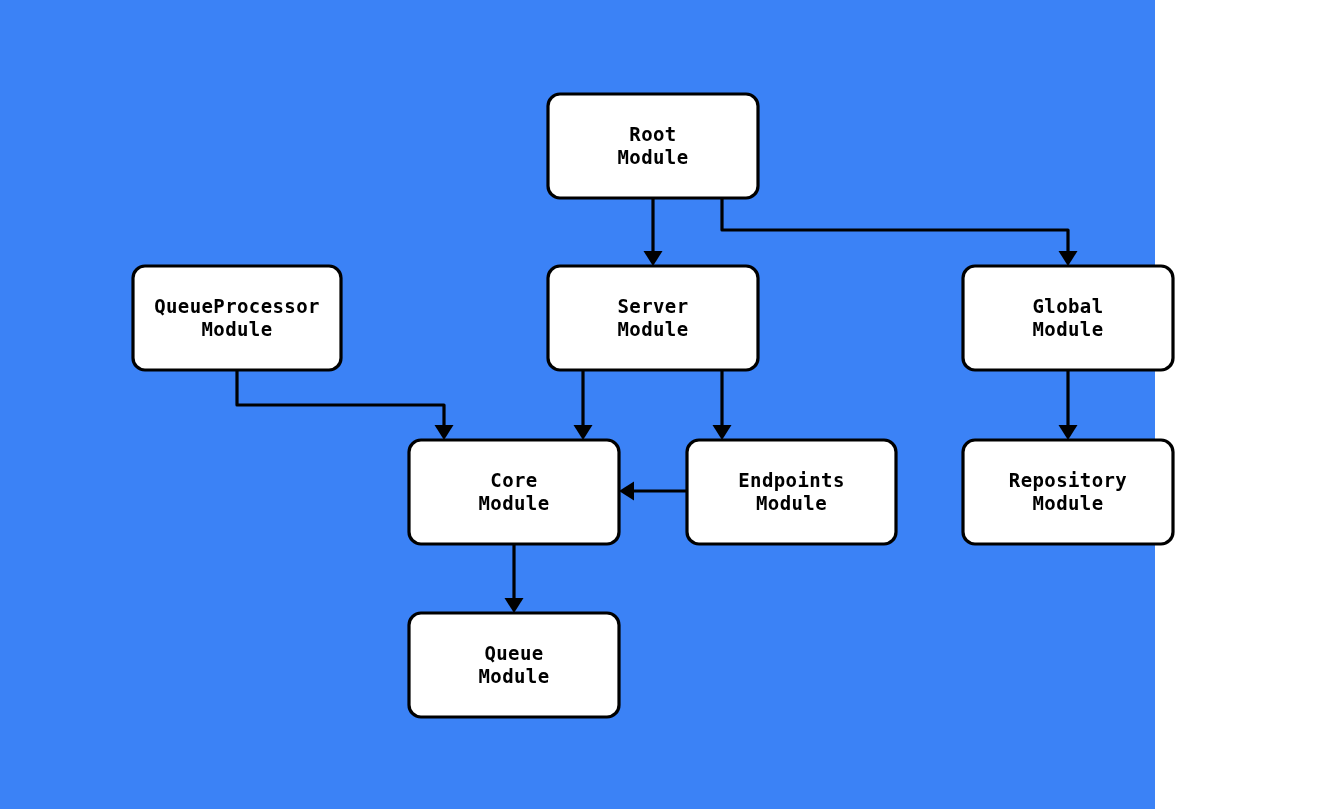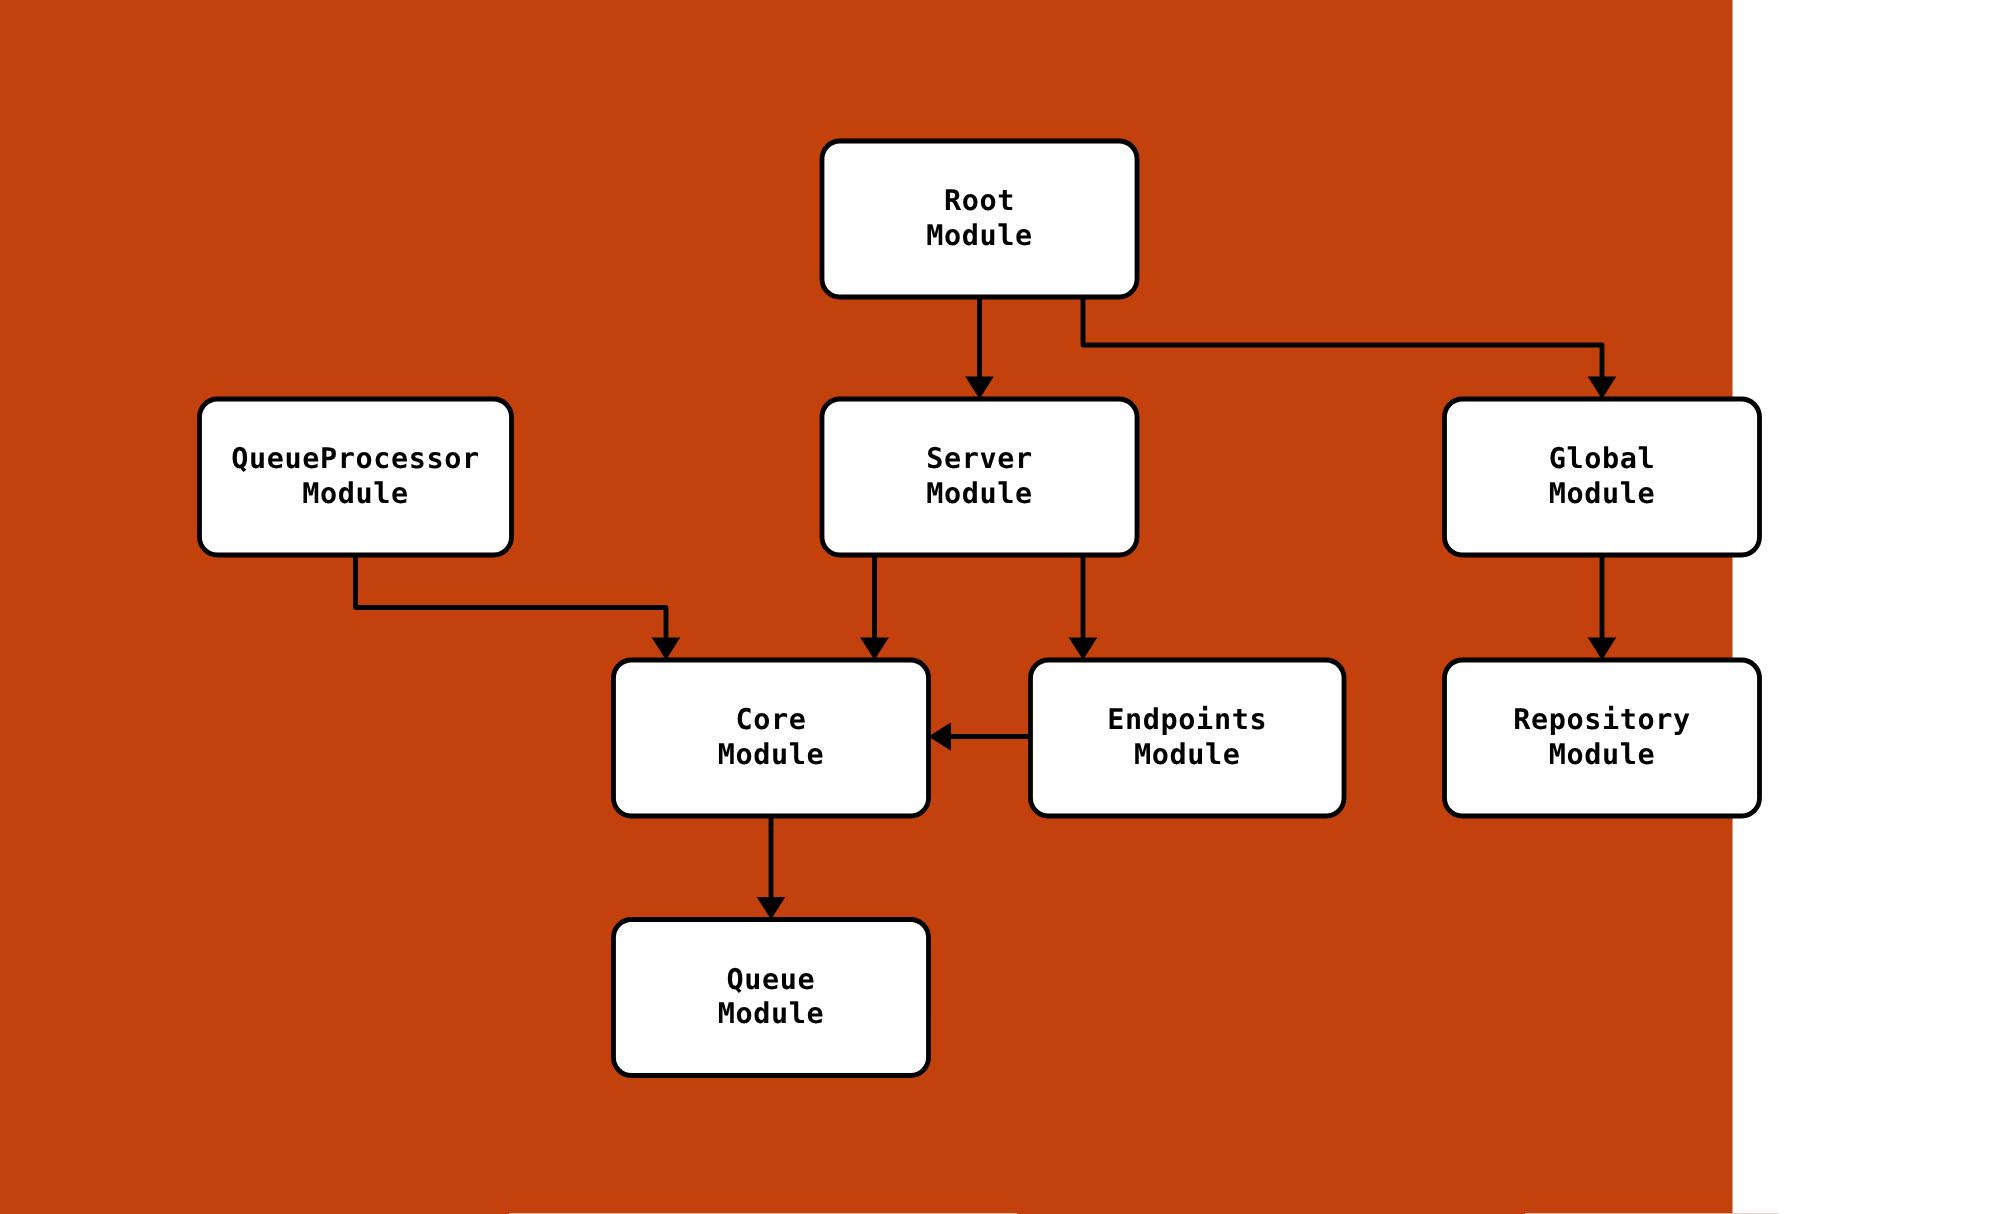--- a/index.html
+++ b/index.html
@@ -10,21 +10,21 @@
   body {
     width: 1337px;
     height: 809px;
     overflow: hidden;
     font-family: "DejaVu Sans Mono", "Liberation Mono", monospace;
   }
   #diagram-canvas {
     position: relative;
     width: 1155px;
     height: 809px;
-    background: #c2410c;
+    background: #3b82f6;
   }
   svg.diagram-svg {
     position: absolute;
     top: 0;
     left: 0;
     width: 1337px;
     height: 809px;
     display: block;
   }
   .node-box {

